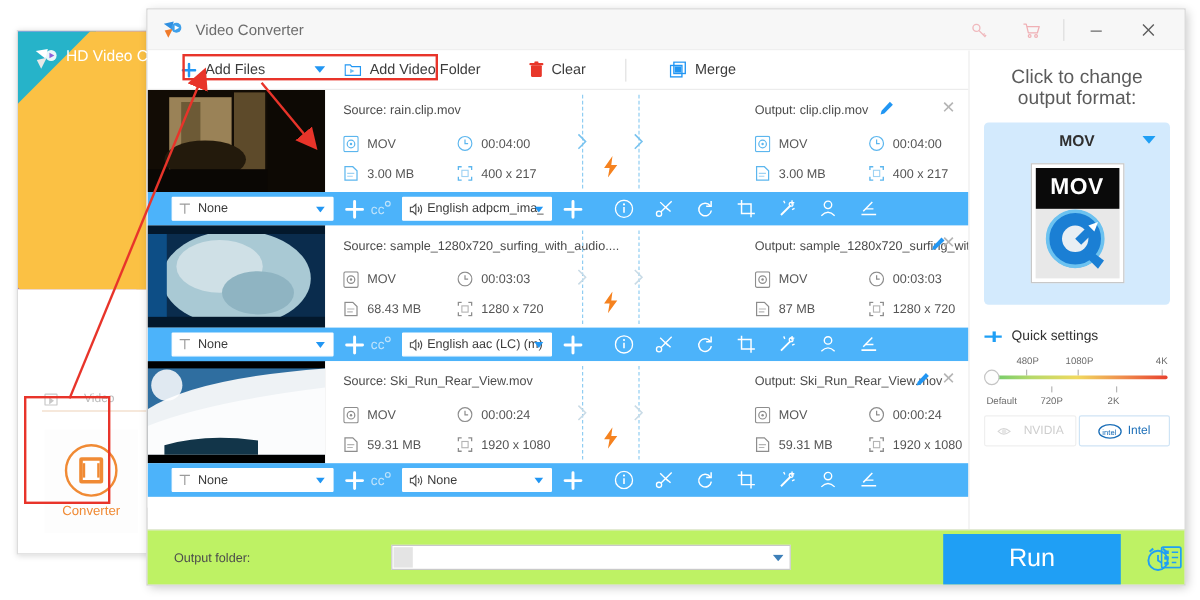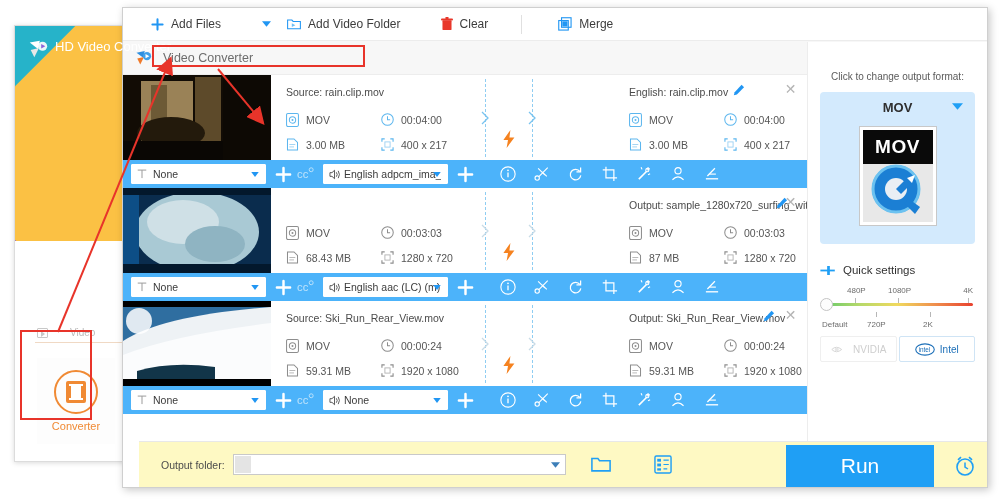--- a/index.html
+++ b/index.html
@@ -161,21 +161,21 @@
   .chev {
     position: absolute; top: 36px; width: 9px; height: 14px;
   }
   .chev-a { left: 210px; }
   .chev-b { left: 257px; }
   .bolt { position: absolute; left: 231px; top: 55px; }
 
   
   .action-bar {
     position: absolute; left: 0; top: 85px; width: 100%; height: 28px;
-    background: #4cb3fa; display: flex; align-items: center; padding-left: 8px;
+    background: #4cb3fa; display: flex; align-items: center; padding-left: 20px;
   }
   .combo {
     height: 20px; background: #ffffff; border: 1px solid #ffffff; border-radius: 1px;
     display: flex; align-items: center; padding: 0 5px; font-size: 10.5px; color: #3b3b3b;
     position: relative;
   }
   .combo-sub { width: 135px; }
   .combo-aud { width: 125px; margin-left: 4px; }
   .combo .caret-blue { position: absolute; right: 6px; }
   .combo .lbl { margin-left: 6px; overflow: hidden; white-space: nowrap; }
@@ -185,21 +185,21 @@
   }
   .cc-btn { width: 22px; height: 22px; margin-left: 2px; display: flex; align-items: center; justify-content: flex-start; }
   .edit-tools { display: flex; align-items: center; gap: 17px; margin-left: 22px; }
   .etool { width: 17px; height: 17px; display: flex; align-items: center; justify-content: center; cursor: pointer; }
 
   
   #right-panel {
     position: absolute; right: 0; top: 34px; width: 180px; bottom: 46px;
     background: #ffffff; border-left: 1px solid #ededed; padding: 10px 12px 0 12px;
   }
-  #fmt-hint { font-size: 10px; color: #5b5b5b; text-align: center; margin-top: 19px; }
+  #fmt-hint { font-size: 16px; color: #5b5b5b; text-align: center; margin-top: 4px; }
   #fmt-card {
     margin-top: 10px; height: 152px; background: #d3eafd; border-radius: 4px;
     position: relative; padding-top: 8px;
   }
   #fmt-name { text-align: center; font-size: 13px; font-weight: bold; color: #2f2f2f; }
   #fmt-caret { position: absolute; right: 12px; top: 11px; }
   #fmt-thumb {
     position: absolute; left: 50%; transform: translateX(-50%); top: 34px;
     width: 78px; height: 100px; background: #ffffff; border: 1px solid #c8c8c8;
     padding: 3px;
@@ -239,22 +239,22 @@
   #gpu-row { margin-top: 6px; display: flex; gap: 2px; }
   .gpu-chip {
     flex: 1; height: 26px; border: 1px solid #e2e2e2; border-radius: 2px;
     display: flex; align-items: center; justify-content: center; gap: 5px; font-size: 10px;
   }
   #gpu-nvidia { color: #cecece; border-color: #efefef; }
   #gpu-intel { color: #1c6fb8; border-color: #cfe4f5; }
 
   
   #bottom-bar {
-    position: absolute; left: 16px; right: 0; bottom: 0; height: 46px;
-    background: #fef9c3; border-top: 1px solid #e8e8e8; display: flex; align-items: center;
+    position: absolute; left: 0; right: 0; bottom: 0; height: 46px;
+    background: #bef264; border-top: 1px solid #e8e8e8; display: flex; align-items: center; justify-content: space-between;
   }
   #out-label { margin-left: 22px; font-size: 10.5px; color: #4c4c4c; }
   #out-combo {
     margin-left: 8px; width: 333px; height: 21px; background: #fff; border: 1px solid #c9c9c9;
     display: flex; align-items: center; position: relative;
   }
   #out-value { padding-left: 4px; font-size: 10.5px; color: #3a3a3a; }
   #out-fill { position: absolute; left: 1px; top: 1px; width: 16px; height: 17px; background: #e4e4e4; }
   #out-caret { position: absolute; right: 5px; }
   .bot-icon { margin-left: 24px; width: 22px; height: 22px; display: flex; align-items: center; justify-content: center; cursor: pointer; }
@@ -307,20 +307,57 @@
         <span style="top:11px"></span>
         <span style="top:19px"></span>
         <span style="top:27px"></span>
     </div>
     <div class="tlabel">Down</div>
   </div>
 </div>
 
 <div id="win">
 
+  <div id="titlebar">
+    <svg id="app-logo" viewBox="0 0 24 24">
+      <path d="M2 5 L13 2.5 L11 11.5 Z" fill="#2f8fe0"></path>
+      <path d="M3 12.5 L12 10.5 L7 20.5 Z" fill="#f07a2a"></path>
+      <circle cx="16" cy="9.5" r="5.5" fill="#3fa0ea"></circle>
+      <path d="M14 6.6 L19.2 9.5 L14 12.4 Z" fill="#ffffff"></path>
+    </svg>
+    <div id="app-title">Video Converter</div>
+
+    <div id="title-actions">
+      <div class="tb-btn">
+        <svg width="15" height="15" viewBox="0 0 16 16">
+          <circle cx="5" cy="5.6" r="3.1" fill="none" stroke="#f0b9bd" stroke-width="1.2"></circle>
+          <path d="M7.1 7.8 L13 13.6 M11 12 L12.4 10.6 M12.3 13.2 L13.6 11.9" stroke="#f0b9bd" stroke-width="1.2" fill="none"></path>
+        </svg>
+      </div>
+      <div class="tb-btn">
+        <svg width="16" height="15" viewBox="0 0 18 16">
+          <path d="M1 2 H3.6 L5.6 10.2 H14 L15.8 4.2 H4.3" fill="none" stroke="#f0b0b5" stroke-width="1.2" stroke-linejoin="round"></path>
+          <circle cx="6.8" cy="13" r="1.3" fill="none" stroke="#f0b0b5" stroke-width="1.1"></circle>
+          <circle cx="12.8" cy="13" r="1.3" fill="none" stroke="#f0b0b5" stroke-width="1.1"></circle>
+        </svg>
+      </div>
+      <div class="tb-sep"></div>
+      <div class="tb-btn">
+        <svg width="13" height="13" viewBox="0 0 14 14">
+            <path d="M2 7.5 H12" stroke="#6a6a6a" stroke-width="1.1"></path>
+          </svg>
+      </div>
+      <div class="tb-btn" style="margin-right:8px">
+        <svg width="14" height="14" viewBox="0 0 14 14">
+            <path d="M2.5 2.5 L11.5 11.5 M11.5 2.5 L2.5 11.5" stroke="#5c5c5c" stroke-width="1.15"></path>
+          </svg>
+      </div>
+    </div>
+  </div>
+
   <div id="toolbar">
     <div class="tool-item" id="add-files">
       <svg width="13" height="13" viewBox="0 0 14 14">
         <path d="M7 1.5 V12.5 M1.5 7 H12.5" stroke="#2196f3" stroke-width="2.2" stroke-linecap="round"></path>
       </svg>
       <span>Add Files</span>
       <svg id="add-files-caret" width="9" height="6" viewBox="0 0 10 6">
         <path d="M0 0 L5 6 L10 0 Z" fill="#2196f3"></path>
       </svg>
     </div>
@@ -344,77 +381,40 @@
 
     <div id="tool-sep"></div>
 
     <div class="tool-item" id="merge-btn">
       <svg width="14" height="14" viewBox="0 0 15 15">
         <rect x="3.8" y=".8" width="10.2" height="10.2" fill="none" stroke="#2196f3" stroke-width="1.2"></rect>
         <rect x=".8" y="3.8" width="10.2" height="10.2" fill="none" stroke="#2196f3" stroke-width="1.2"></rect>
         <rect x="4.6" y="4.6" width="5.6" height="5.6" fill="#2196f3"></rect>
       </svg>
       <span>Merge</span>
-    </div>
-  </div>
-
-  <div id="titlebar">
-    <svg id="app-logo" viewBox="0 0 24 24">
-      <path d="M2 5 L13 2.5 L11 11.5 Z" fill="#2f8fe0"></path>
-      <path d="M3 12.5 L12 10.5 L7 20.5 Z" fill="#f07a2a"></path>
-      <circle cx="16" cy="9.5" r="5.5" fill="#3fa0ea"></circle>
-      <path d="M14 6.6 L19.2 9.5 L14 12.4 Z" fill="#ffffff"></path>
-    </svg>
-    <div id="app-title">Video Converter</div>
-
-    <div id="title-actions">
-      <div class="tb-btn">
-        <svg width="15" height="15" viewBox="0 0 16 16">
-          <circle cx="5" cy="5.6" r="3.1" fill="none" stroke="#f0b9bd" stroke-width="1.2"></circle>
-          <path d="M7.1 7.8 L13 13.6 M11 12 L12.4 10.6 M12.3 13.2 L13.6 11.9" stroke="#f0b9bd" stroke-width="1.2" fill="none"></path>
-        </svg>
-      </div>
-      <div class="tb-btn">
-        <svg width="16" height="15" viewBox="0 0 18 16">
-          <path d="M1 2 H3.6 L5.6 10.2 H14 L15.8 4.2 H4.3" fill="none" stroke="#f0b0b5" stroke-width="1.2" stroke-linejoin="round"></path>
-          <circle cx="6.8" cy="13" r="1.3" fill="none" stroke="#f0b0b5" stroke-width="1.1"></circle>
-          <circle cx="12.8" cy="13" r="1.3" fill="none" stroke="#f0b0b5" stroke-width="1.1"></circle>
-        </svg>
-      </div>
-      <div class="tb-sep"></div>
-      <div class="tb-btn">
-        <svg width="13" height="13" viewBox="0 0 14 14">
-            <path d="M2 7.5 H12" stroke="#6a6a6a" stroke-width="1.1"></path>
-          </svg>
-      </div>
-      <div class="tb-btn" style="margin-right:8px">
-        <svg width="14" height="14" viewBox="0 0 14 14">
-            <path d="M2.5 2.5 L11.5 11.5 M11.5 2.5 L2.5 11.5" stroke="#5c5c5c" stroke-width="1.15"></path>
-          </svg>
-      </div>
     </div>
   </div>
 
   <div id="list-area">
 
     <div class="file-item">
       <div class="thumb">
         <svg width="148" height="85" viewBox="0 0 148 85" preserveAspectRatio="none">
           <rect width="148" height="85" fill="#120c05"></rect>
           <rect x="18" y="6" width="52" height="72" fill="#9a8257"></rect>
           <rect x="28" y="10" width="16" height="64" fill="#6d5a36"></rect>
           <rect x="72" y="2" width="26" height="80" fill="#5d4a2a"></rect>
           <ellipse cx="48" cy="58" rx="34" ry="16" fill="#231a0c"></ellipse>
           <rect x="0" y="66" width="148" height="19" fill="#0a0704"></rect>
           <rect x="100" y="0" width="48" height="85" fill="#0d0904"></rect>
         </svg>
       </div>
       <div class="info-panel">
         <div class="fname src-name">Source: rain.clip.mov</div>
-        <div class="fname out-name">English: rain.clip.mov</div>
+        <div class="fname out-name">Output: clip.clip.mov</div>
         <svg class="pencil" style="left:462px" width="12" height="12" viewBox="0 0 13 13">
           <path d="M9.3.9 L12 3.6 L4.2 11.4 L.9 12.3 L1.8 9 Z" fill="#2196f3"></path>
         </svg>
         <div class="close-x">✕</div>
 
         <div class="meta m-fmt col-src-a">
           <svg width="13" height="14" viewBox="0 0 14 15">
             <rect x=".6" y=".6" width="12.8" height="13.8" rx="1.4" fill="none" stroke="#5cb6ee" stroke-width="1.1"></rect>
             <circle cx="7" cy="7.5" r="3.4" fill="none" stroke="#5cb6ee" stroke-width="1.1"></circle>
             <circle cx="7" cy="7.5" r="1.1" fill="#5cb6ee"></circle>
@@ -578,20 +578,21 @@
           <rect width="148" height="85" fill="#0a2c4d"></rect>
           <ellipse cx="74" cy="44" rx="62" ry="40" fill="#a9c9d4"></ellipse>
           <ellipse cx="60" cy="34" rx="36" ry="22" fill="#cfe0e6"></ellipse>
           <ellipse cx="92" cy="56" rx="30" ry="18" fill="#8fb4c2"></ellipse>
           <rect x="0" y="0" width="148" height="7" fill="#03182c"></rect>
           <rect x="0" y="76" width="148" height="9" fill="#03182c"></rect>
           <rect x="0" y="7" width="16" height="69" fill="#0d4e86"></rect>
         </svg>
       </div>
       <div class="info-panel">
+        <div class="fname src-name">Source: sample_1280x720_surfing_with_audio....</div>
         <div class="fname out-name">Output: sample_1280x720_surfing_with_a...</div>
         <svg class="pencil" style="left:505px" width="12" height="12" viewBox="0 0 13 13">
           <path d="M9.3.9 L12 3.6 L4.2 11.4 L.9 12.3 L1.8 9 Z" fill="#2196f3"></path>
         </svg>
         <div class="close-x">✕</div>
 
         <div class="meta m-fmt col-src-a">
           <svg width="13" height="14" viewBox="0 0 14 15">
               <rect x=".6" y=".6" width="12.8" height="13.8" rx="1.4" fill="none" stroke="#8d8d8d" stroke-width="1.1"></rect>
               <circle cx="7" cy="7.5" r="3.4" fill="none" stroke="#8d8d8d" stroke-width="1.1"></circle>

